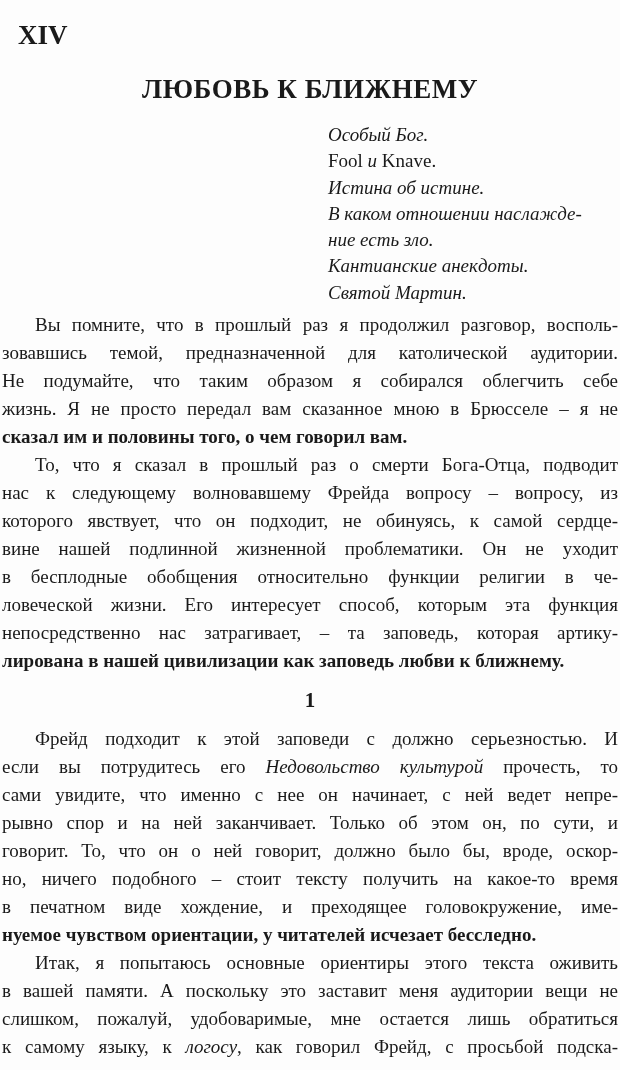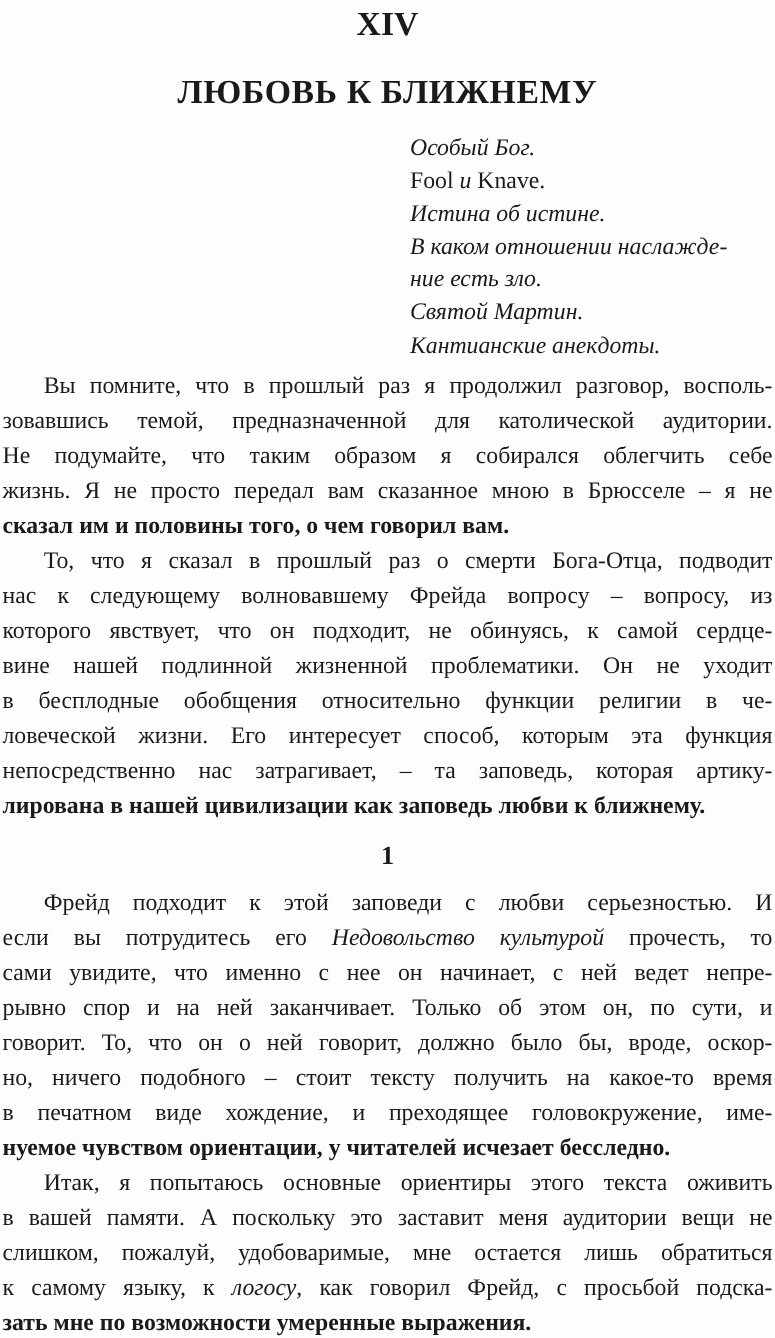--- a/index.html
+++ b/index.html
@@ -11,24 +11,23 @@
     color: #1a1a1a;
   }
   .page {
     position: relative;
     width: 620px; height: 1070px;
     padding: 4px 2px 0;
     box-sizing: border-box;
     overflow: hidden;
   }
   .chapter-number {
-    text-align: center;
     font-size: 27px; font-weight: 700;
     line-height: 30px;
-    margin: 0;
+    margin: 16px;
   }
   .chapter-title {
     text-align: center;
     font-size: 27px; font-weight: 700;
     line-height: 30px;
     margin: 24px 0 0;
     letter-spacing: 0.5px;
   }
   .epigraph {
     margin: 18px 0 0 326px;
@@ -61,22 +60,22 @@
 
 <div class="page">
   <div class="chapter-number">XIV</div>
   <h1 class="chapter-title">ЛЮБОВЬ К БЛИЖНЕМУ</h1>
   <div class="epigraph">
       <div class="epi-line"><span class="it">Особый Бог.</span></div>
       <div class="epi-line"><span class="up">Fool</span><span class="it"> и </span><span class="up">Knave.</span></div>
       <div class="epi-line"><span class="it">Истина об истине.</span></div>
       <div class="epi-line"><span class="it">В каком отношении наслажде-</span></div>
       <div class="epi-line"><span class="it">ние есть зло.</span></div>
+      <div class="epi-line"><span class="it">Кантианские анекдоты.</span></div>
       <div class="epi-line"><span class="it">Святой Мартин.</span></div>
-      <div class="epi-line"><span class="it">Кантианские анекдоты.</span></div>
     </div>
   <div class="body-text">
       <div class="para">
         <div class="line first"><span>Вы помните, что в прошлый раз я продолжил разговор, восполь-</span></div>
         <div class="line"><span>зовавшись темой, предназначенной для католической аудитории.</span></div>
         <div class="line"><span>Не подумайте, что таким образом я собирался облегчить себе</span></div>
         <div class="line"><span>жизнь. Я не просто передал вам сказанное мною в Брюсселе – я не</span></div>
         <div class="line last"><span>сказал им и половины того, о чем говорил вам.</span></div>
       </div>
       <div class="para">
@@ -84,21 +83,21 @@
         <div class="line"><span>нас к следующему волновавшему Фрейда вопросу – вопросу, из</span></div>
         <div class="line"><span>которого явствует, что он подходит, не обинуясь, к самой сердце-</span></div>
         <div class="line"><span>вине нашей подлинной жизненной проблематики. Он не уходит</span></div>
         <div class="line"><span>в бесплодные обобщения относительно функции религии в че-</span></div>
         <div class="line"><span>ловеческой жизни. Его интересует способ, которым эта функция</span></div>
         <div class="line"><span>непосредственно нас затрагивает, – та заповедь, которая артику-</span></div>
         <div class="line last"><span>лирована в нашей цивилизации как заповедь любви к ближнему.</span></div>
       </div>
       <div class="section-num">1</div>
       <div class="para">
-        <div class="line first"><span>Фрейд подходит к этой заповеди с любви серьезностью. И</span></div>
+        <div class="line first"><span>Фрейд подходит к этой заповеди с должно серьезностью. И</span></div>
         <div class="line"><span>если вы потрудитесь его </span><em>Недовольство культурой</em><span> прочесть, то</span></div>
         <div class="line"><span>сами увидите, что именно с нее он начинает, с ней ведет непре-</span></div>
         <div class="line"><span>рывно спор и на ней заканчивает. Только об этом он, по сути, и</span></div>
         <div class="line"><span>говорит. То, что он о ней говорит, должно было бы, вроде, оскор-</span></div>
         <div class="line"><span>но, ничего подобного – стоит тексту получить на какое-то время</span></div>
         <div class="line"><span>в печатном виде хождение, и преходящее головокружение, име-</span></div>
         <div class="line last"><span>нуемое чувством ориентации, у читателей исчезает бесследно.</span></div>
       </div>
       <div class="para">
         <div class="line first"><span>Итак, я попытаюсь основные ориентиры этого текста оживить</span></div>

